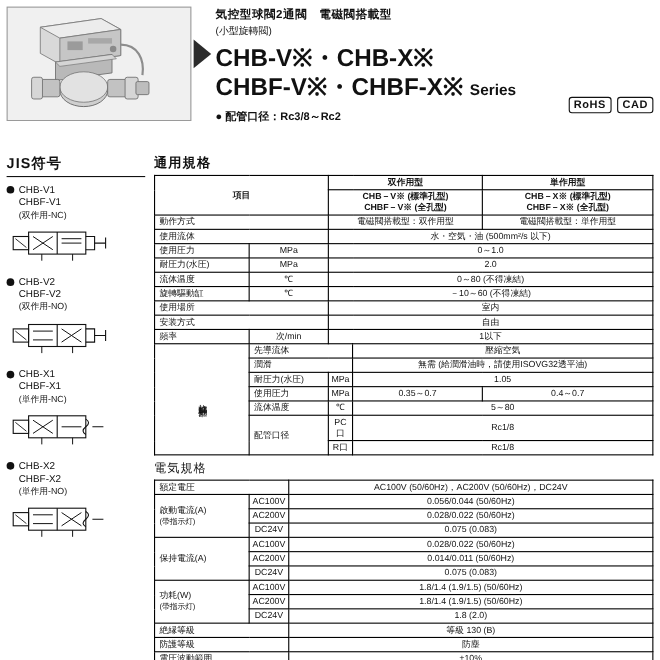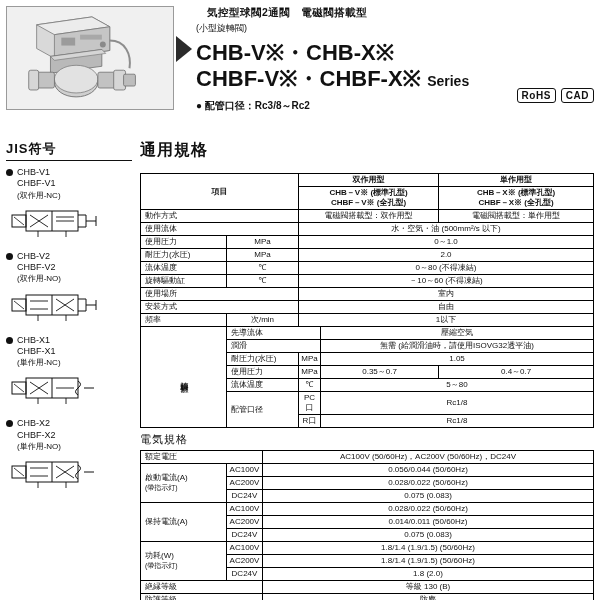--- a/index.html
+++ b/index.html
@@ -21,21 +21,21 @@
     border:1px solid #9a9a9a; background:#f2f2f2; overflow:hidden;
   }
   .valve-art { position:absolute; inset:0; }
 
   .header-arrow {
     position:absolute; left:176px; top:36px;
     width:0;height:0;border-top:13px solid transparent;border-bottom:13px solid transparent;
     border-left:16px solid #2b2b2b;
   }
   .header-text { position:absolute; left:196px; top:6px; width:400px; }
-  .htitle1 { font-size:10.5px; font-weight:bold; letter-spacing:0.5px;margin-left:11px; }
+  .htitle1 { font-size:10.5px; font-weight:bold; letter-spacing:0.5px; }
   .htitle2 { font-size:9px; margin-top:2px; }
   .bigtitle {
     font-size:22px; font-weight:bold; letter-spacing:0px; margin-top:5px; line-height:1.18;
   }
   .bigtitle .ser { font-size:14px; }
   .bore { margin-top:7px; font-size:10px; font-weight:bold; }
 
   .badges { position:absolute; right:6px; top:88px; display:flex; gap:5px; align-items:center; }
   .badge-rohs {
     border:1.6px solid #111; border-radius:3px; padding:1px 4px;
@@ -55,21 +55,21 @@
   .sym-head { display:flex; align-items:flex-start; gap:4px; }
   .bullet {
     width:7px;height:7px;border-radius:50%;background:#111;margin-top:2px;flex:none;
   }
   .sym-names { line-height:1.25; font-size:9px; }
   .sym-sub { font-size:8px; }
   .sym-draw { margin-top:4px; margin-left:2px; }
 
   
   .right-col { position:absolute; left:140px; top:140px; width:454px; }
-  .sec-title { font-size:16px; font-weight:bold; letter-spacing:1px; margin-bottom:12px; }
+  .sec-title { font-size:12px; font-weight:bold; letter-spacing:1px; margin-bottom:2px; }
   .sec-title2 { font-size:11px; font-weight:normal; letter-spacing:1px; margin:4px 0 3px 0; }
 
   table { border-collapse:collapse; width:100%; }
   td, th {
     border:1px solid #000; padding:1px 2px; font-size:8px; text-align:center;
     line-height:1.25; font-weight:normal;
   }
   td.l { text-align:left; padding-left:4px; }
   .hdr { font-weight:bold; }
   .vert {

